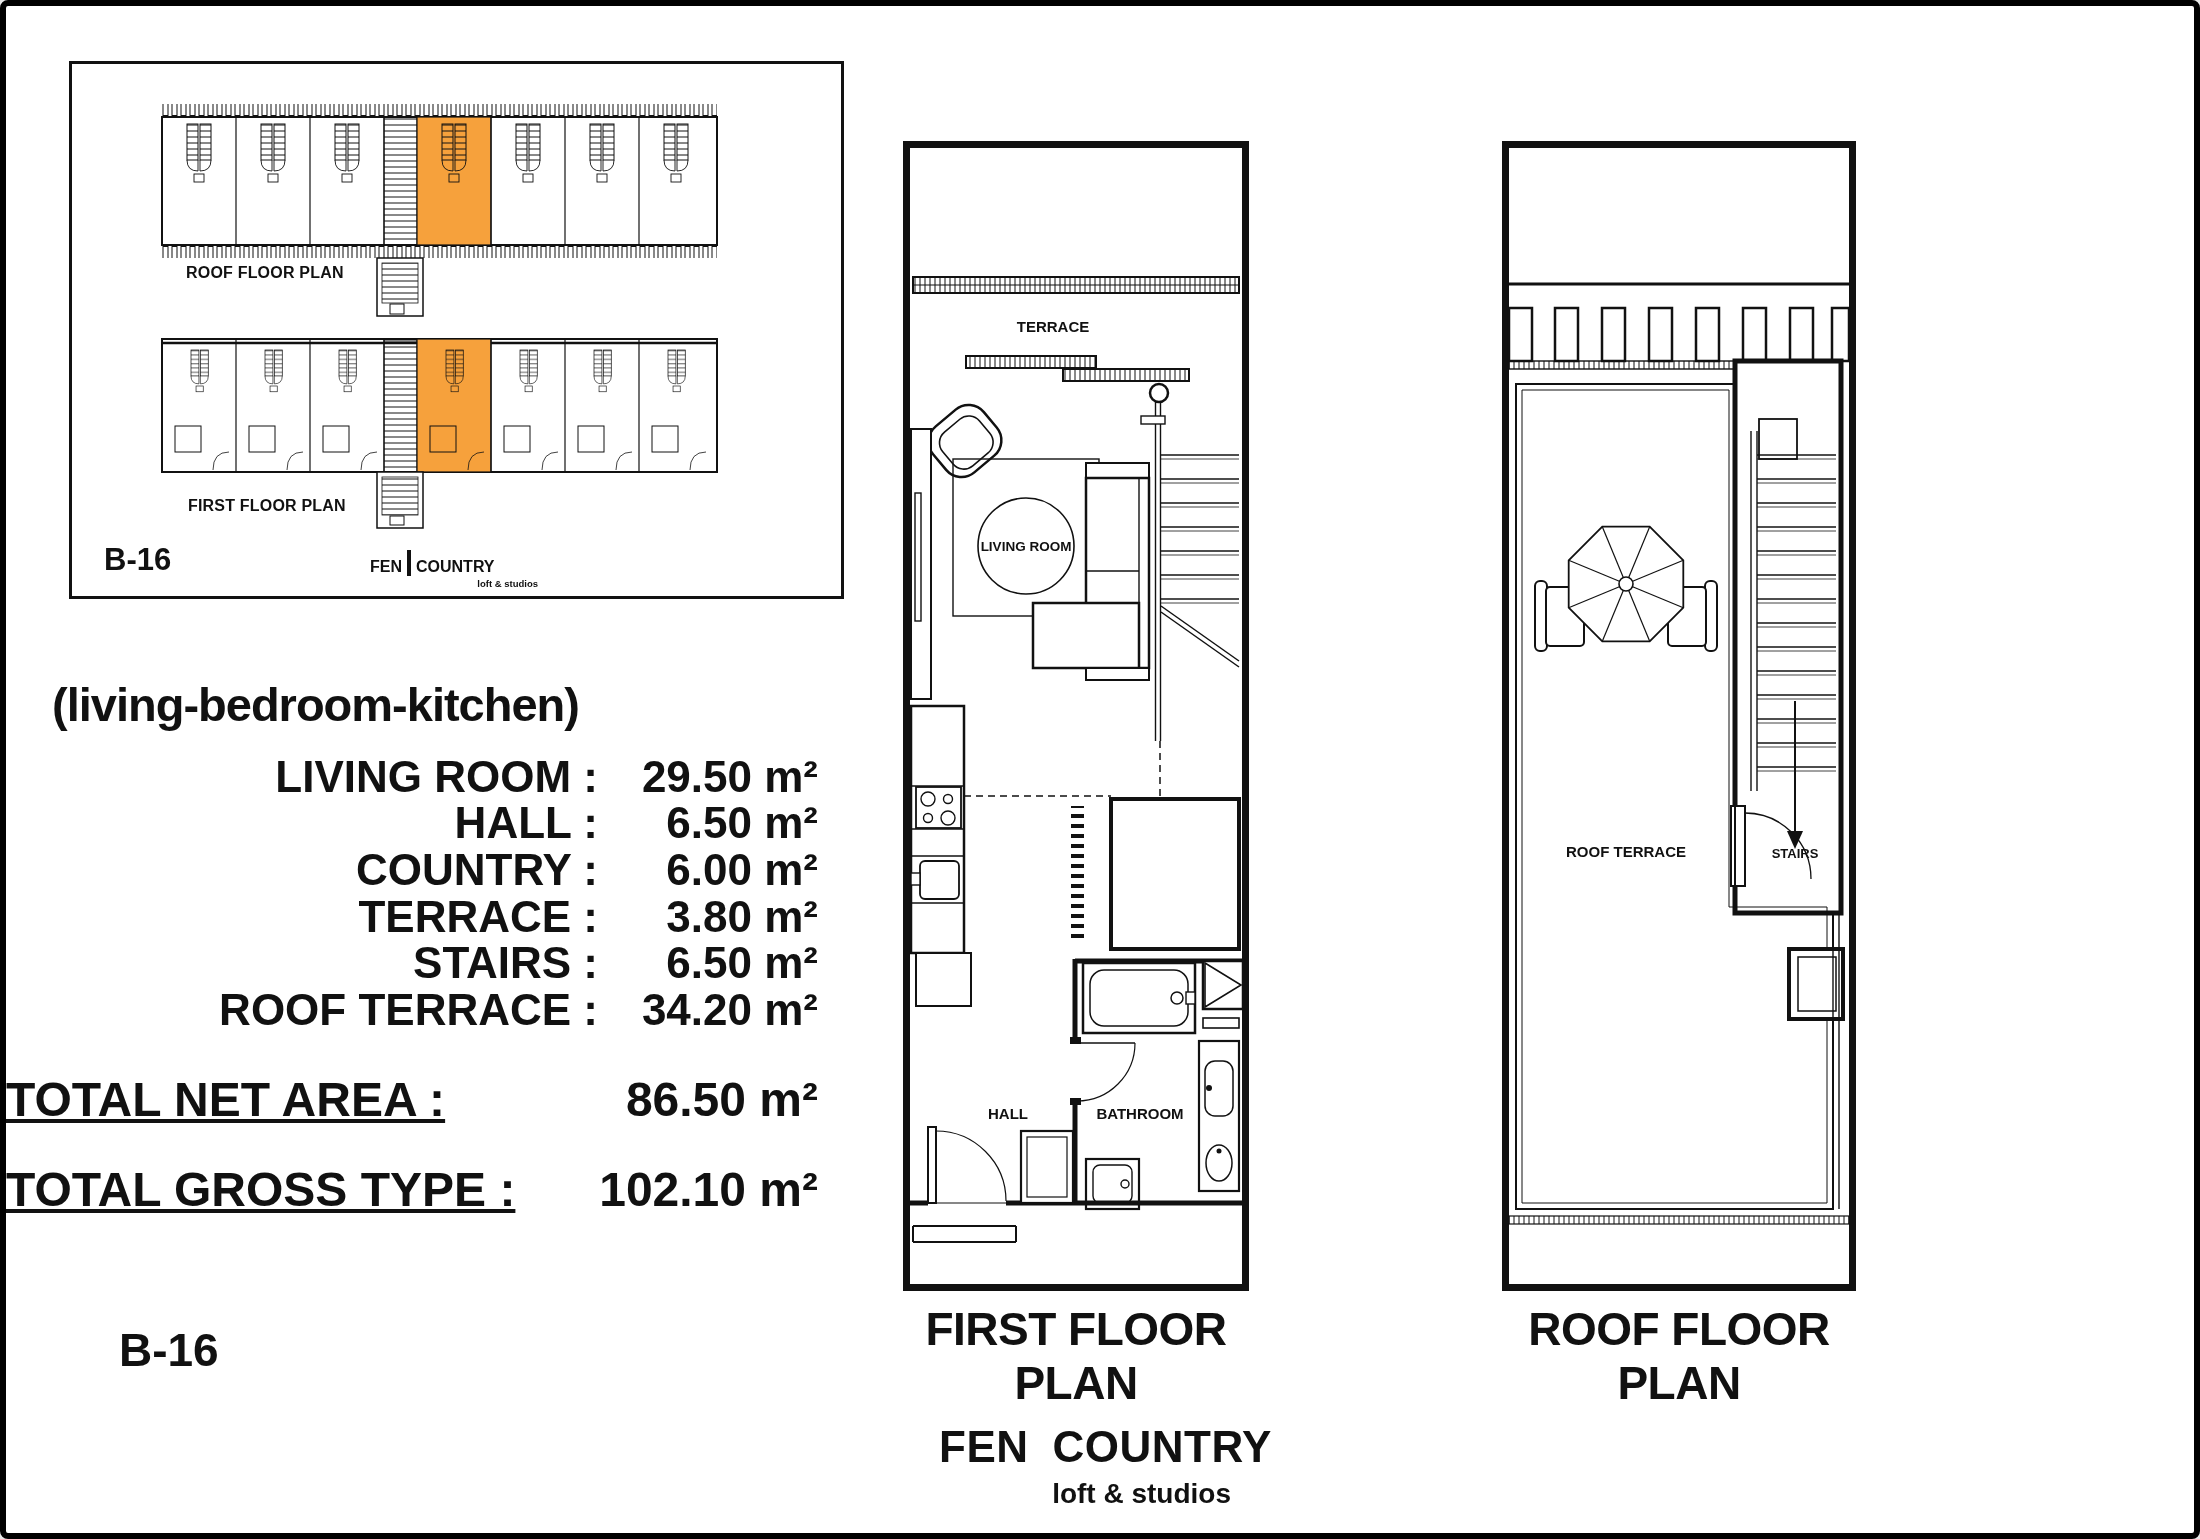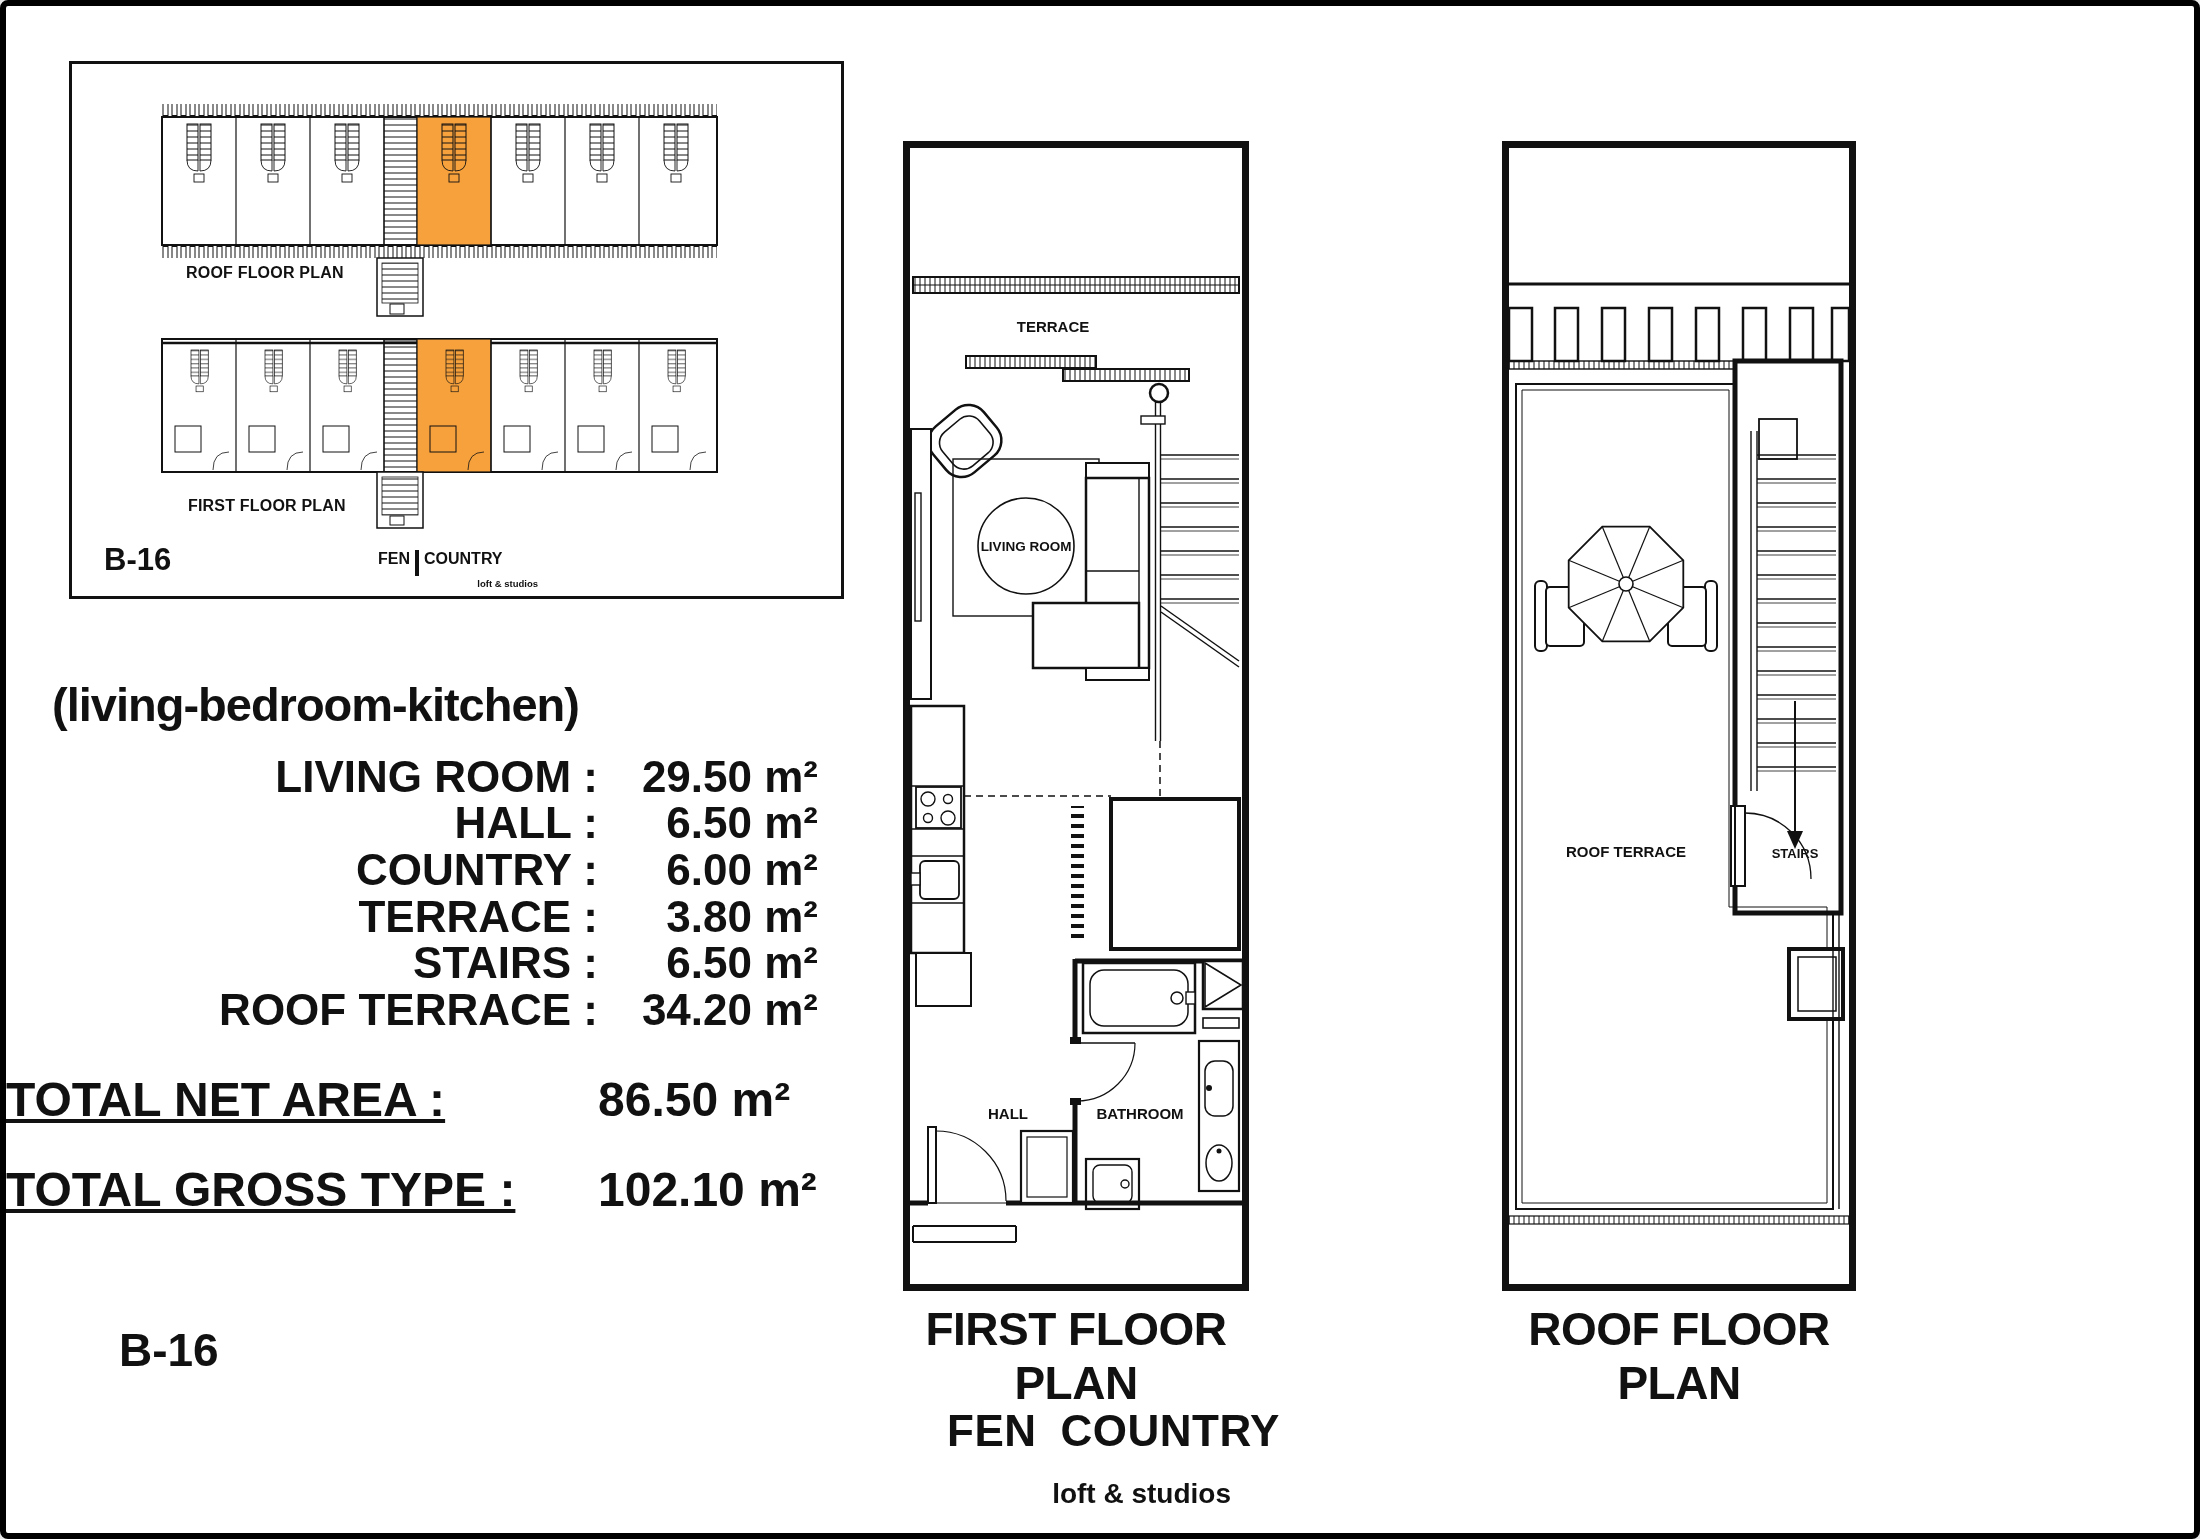--- a/index.html
+++ b/index.html
@@ -11,26 +11,26 @@
   .keybox{left:63px;top:55px;width:769px;height:532px;border:3px solid #111;background:#fff;}
   .keylabel{font-weight:700;font-size:16px;letter-spacing:.2px;}
   .keycode{font-weight:700;font-size:31px;}
   
   .subtitle{left:46px;top:671px;font-size:47px;font-weight:700;letter-spacing:-1px;}
   .arearow{left:0;width:812px;font-size:44px;font-weight:700;white-space:nowrap;}
   .arearow .lab{display:inline-block;width:592px;text-align:right;}
   .arearow .val{display:inline-block;width:220px;text-align:right;}
   .totalrow{left:0;width:812px;font-size:48px;font-weight:700;white-space:nowrap;}
   .totalrow .lab{display:inline-block;width:592px;text-align:left;text-decoration:underline;}
-  .totalrow .val{display:inline-block;width:220px;text-align:left;}
+  .totalrow .val{display:inline-block;width:220px;text-align:right;}
   .bigcode{left:113px;top:1317px;font-size:46px;font-weight:700;}
   .bigtype{left:105px;top:1368px;font-size:88px;font-weight:700;letter-spacing:-1px;}
   .plantitle{top:1296px;font-size:46px;font-weight:700;text-align:center;letter-spacing:-.5px;}
   
-  .logo{display:flex;align-items:flex-start;margin-left:8px;}
+  .logo{display:flex;align-items:flex-end;}
   .logo .fen,.logo .country{font-weight:700;}
   .logo .bar{background:#111;}
   .biglogo{left:933px;top:1400px;width:292px;}
   .biglogo .fen,.biglogo .country{font-size:44px;letter-spacing:.5px;}
   .biglogo .bar{width:11px;height:66px;margin:0 12px;}
   .biglogo-tag{left:933px;top:1472px;width:292px;text-align:right;font-size:28px;font-weight:700;}
   .minilogo{left:298px;top:486px;}
   .minilogo .fen,.minilogo .country{font-size:16px;}
   .minilogo .bar{width:4px;height:26px;margin:0 5px;}
   .minilogo-tag{left:298px;top:514px;width:168px;text-align:right;font-size:9.5px;font-weight:700;}

